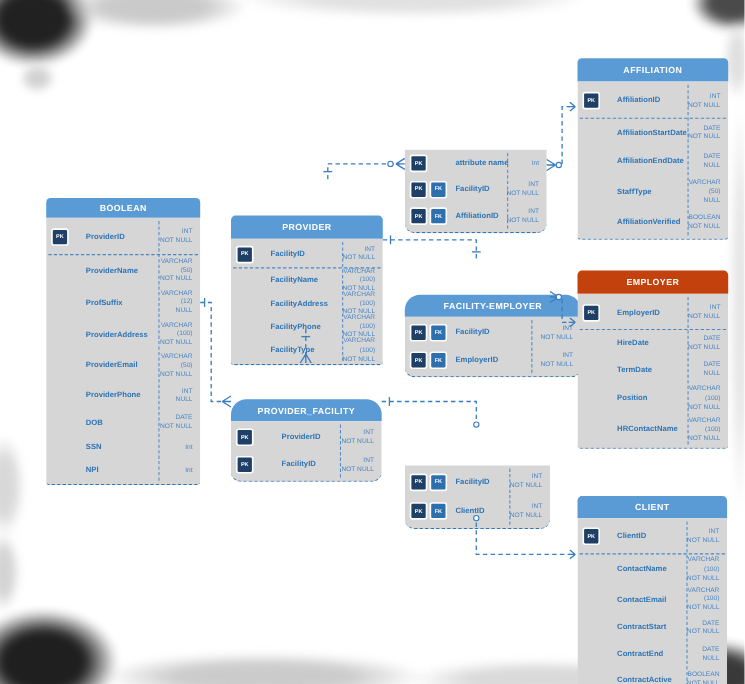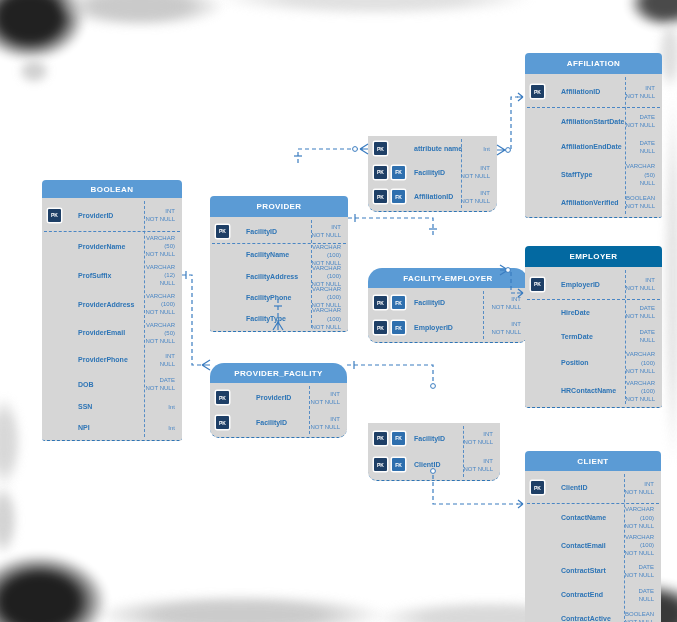--- a/index.html
+++ b/index.html
@@ -296,21 +296,21 @@
           </span>
           <span class="fname">EmployerID</span>
           <span class="ftype">
             <span style="display: block;">INT</span>
             <span style="display: block;">NOT NULL</span>
           </span>
         </div>
       </div>
     </div>
     <div class="erd-table" style="left: 525px; top: 213px; width: 137px; height: 162px;">
-      <div class="erd-header" style="height: 21px; background: #0369a1; border-radius: 4px 4px 0px 0px;">EMPLOYER</div>
+      <div class="erd-header" style="height: 21px; background: #c2410c; border-radius: 4px 4px 0px 0px;">EMPLOYER</div>
       <div class="erd-body" style="height: 141px; background: rgb(214, 214, 214); border-radius: 0px 0px 3px 3px; border-bottom: 1px dashed rgb(46, 117, 182); padding: 2px 0px;">
         <div class="vdivider" style="left: 73%;"></div>
         <div class="erd-row" style="flex-grow: 1;">
           <span class="badges" style="width: 36px;">
             <span class="badge" style="background: rgb(30, 63, 102);">PK</span>
           </span>
           <span class="fname">EmployerID</span>
           <span class="ftype">
             <span style="display: block;">INT</span>
             <span style="display: block;">NOT NULL</span>

